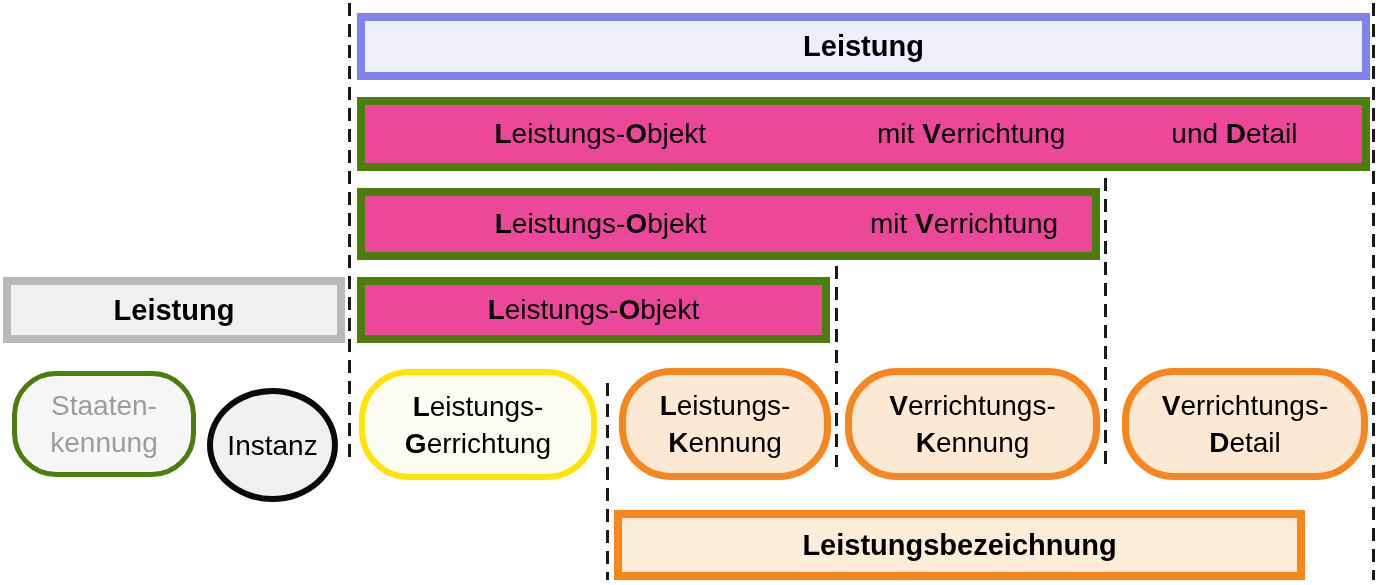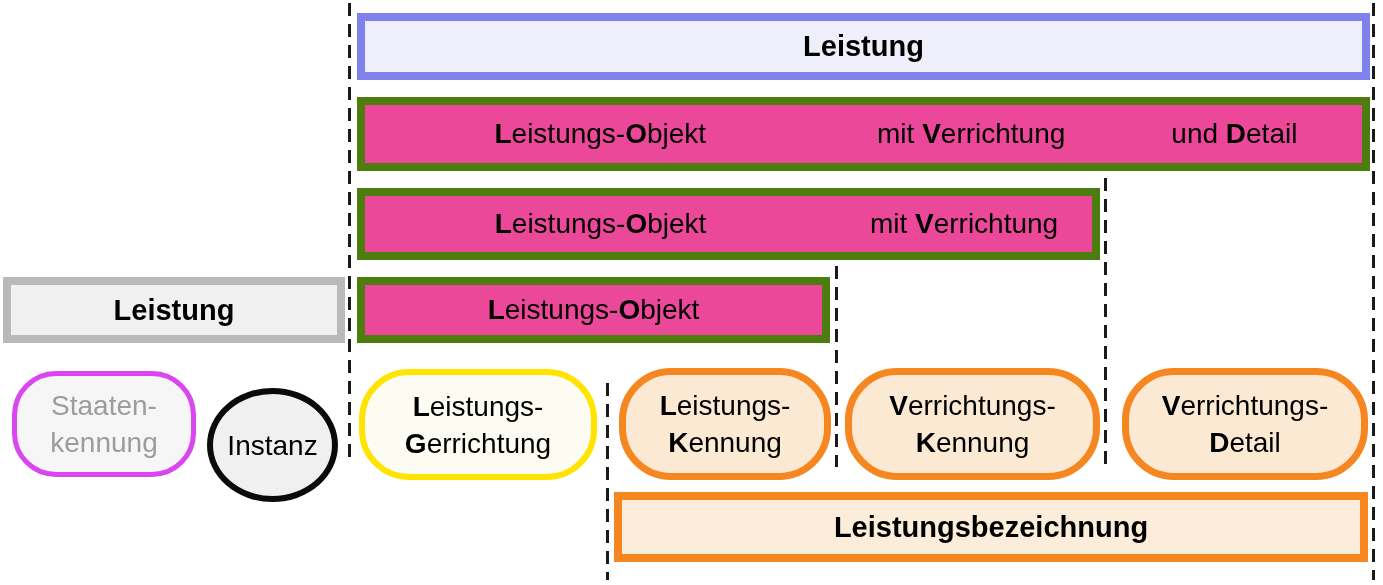--- a/index.html
+++ b/index.html
@@ -47,21 +47,21 @@
     flex-direction: column;
     align-items: center;
     justify-content: center;
     text-align: center;
     font-size: 28px;
     line-height: 37px;
     white-space: nowrap;
   }
   .node.yellow { border: 6px solid #ffe400; background: #fdfcf2; border-radius: 50px; }
   .node.orange { border: 7px solid #f6861f; background: #fbe9d3; border-radius: 52px; }
-  .node.gray   { border: 5px solid #d946ef; background: #f6f6f6; color: #9c9c9c; border-radius: 44px; }
+  .node.gray   { border: 5px solid #4d7c0f; background: #f6f6f6; color: #9c9c9c; border-radius: 44px; }
   .node.black  { border: 6px solid #0a0a0a; background: #f0f0f0; border-radius: 50%; }
 </style>
 </head>
 <body>
 
 <div class="canvas">
 
   <div class="vdash" style="left:348px; top:3px;   height:459px;"></div>
   <div class="vdash" style="left:606px; top:383px; height:197px;"></div>
   <div class="vdash" style="left:835px; top:266px; height:201px;"></div>
@@ -123,17 +123,17 @@
   <div class="node orange" style="left:845px; top:368px; width:255px; height:112px;">
     <span><span class="bld">V</span><span>errichtungs-</span></span>
     <span><span class="bld">K</span><span>ennung</span></span>
   </div>
 
   <div class="node orange" style="left:1122px; top:368px; width:246px; height:112px;">
     <span><span class="bld">V</span><span>errichtungs-</span></span>
     <span><span class="bld">D</span><span>etail</span></span>
   </div>
 
-  <div class="bar orange-bar" style="left:614px; top:492px; width:754px; height:70px;">
+  <div class="bar orange-bar" style="left:614px; top:510px; width:691px; height:70px;">
     <span class="title">Leistungsbezeichnung</span>
   </div>
 
 </div>
 
 </body></html>

